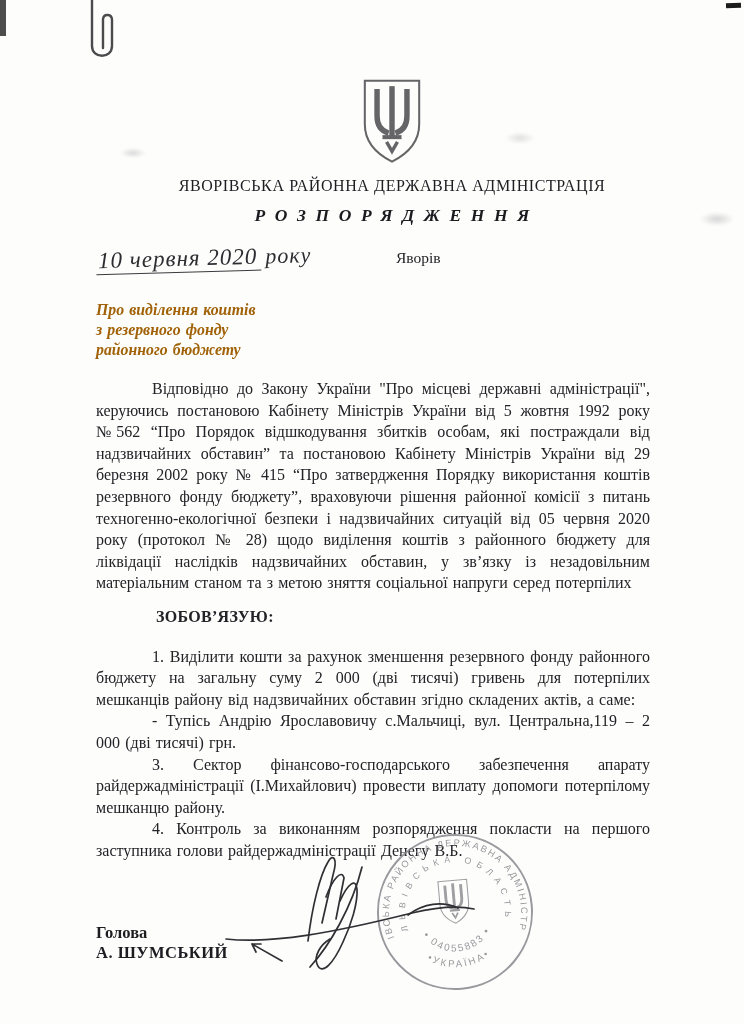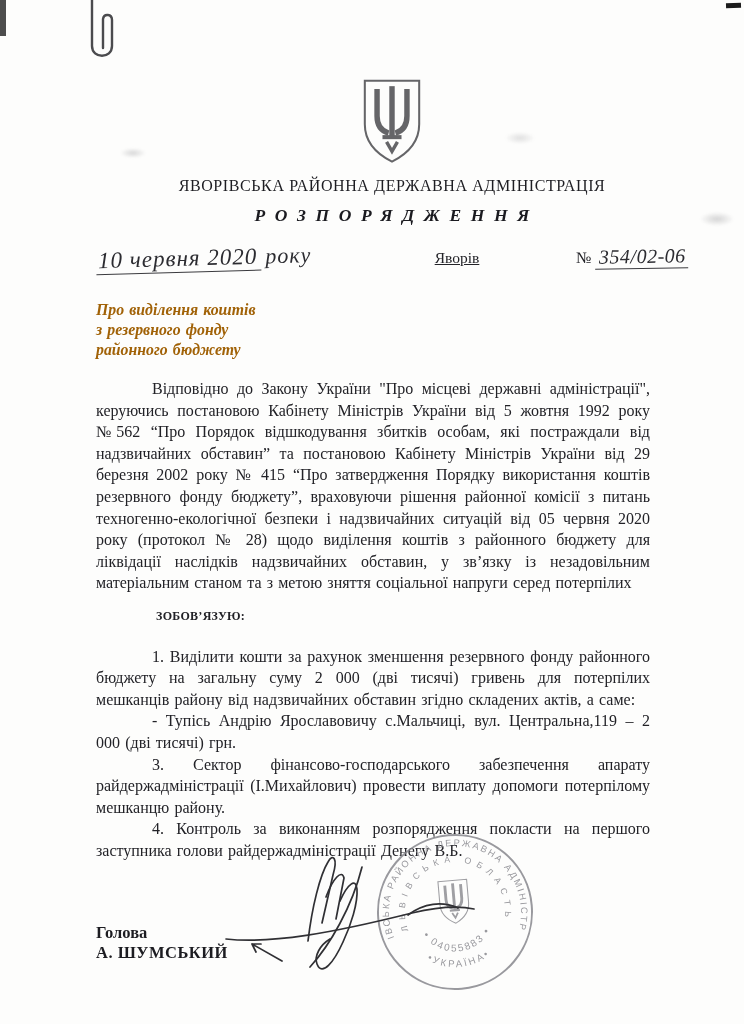--- a/index.html
+++ b/index.html
@@ -13,30 +13,30 @@
   .headwrap{margin:0 56px 0 96px;text-align:center;}
   .emblem{margin-top:78px;display:flex;justify-content:center;}
   .emblem svg{color:#59595c;opacity:.92;}
   .org-name{margin-top:12px;font-size:16px;letter-spacing:.6px;color:#1d1d22;}
   .doc-type{margin-top:10px;font-size:17.5px;font-weight:bold;letter-spacing:.55em;color:#1b1b20;margin-right:-0.55em;font-style:italic;}
   .meta-row{display:flex;align-items:flex-end;margin-top:10px;height:34px;}
   .hw{font-style:italic;color:#2c2c31;font-family:"Liberation Serif",serif;}
   .date-cell{flex:0 0 300px;text-align:left;transform:rotate(-1.6deg);white-space:nowrap;}
   .date-main{font-size:23px;border-bottom:1.5px solid #3a3a3e;padding:0 4px 1px 2px;letter-spacing:1px;}
   .date-rest{font-size:22px;letter-spacing:1px;}
-  .place-cell{flex:1;text-align:center;font-size:15.5px;padding-bottom:3px;text-decoration:underline;}
+  .place-cell{flex:1;text-align:left;font-size:15.5px;padding-bottom:3px;}
   .num-cell{flex:0 0 170px;text-align:right;white-space:nowrap;padding-bottom:1px;}
   .num-label{font-size:16px;}
   .num-value{font-size:20px;border-bottom:1.4px solid #3a3a3e;padding:0 2px 0 4px;letter-spacing:.5px;transform:rotate(-1deg);display:inline-block;}
   
   .bodywrap{margin:0 94px 0 96px;font-size:16px;line-height:21.6px;word-spacing:1.2px;color:#222227;}
   .subject{margin-top:30px;font-weight:bold;font-style:italic;font-size:15.8px;line-height:20px;color:#a16207;}
   .para{margin:0;text-align:justify;text-indent:56px;}
   .intro{margin-top:18px;}
-  .obligate{margin:12px 0 18px 0;font-weight:bold;text-indent:60px;font-size:12px;letter-spacing:.3px;}
+  .obligate{margin:12px 0 18px 0;font-weight:bold;text-indent:60px;font-size:16px;letter-spacing:.3px;}
   .item{margin:0;}
   
   .sign-row{display:flex;justify-content:space-between;margin:62px 94px 0 96px;font-weight:bold;font-size:16.5px;color:#1c1c21;flex-direction:column;}
   .sig-name{letter-spacing:.5px;}
   
   .paperclip{position:absolute;left:80px;top:-4px;}
   .seal{position:absolute;left:370px;top:827px;transform:rotate(-5deg);opacity:.82;}
   .seal text{font-family:"Liberation Sans",sans-serif;fill:#84848a;}
   .signature{position:absolute;left:212px;top:845px;}
   .corner-dash{position:absolute;left:726px;top:3px;width:15px;height:5px;background:#1c1c1c;transform:rotate(-2deg);}
@@ -80,24 +80,20 @@
         </svg>
     </div>
     <div class="org-name">ЯВОРІВСЬКА РАЙОННА ДЕРЖАВНА АДМІНІСТРАЦІЯ</div>
     <div class="doc-type">РОЗПОРЯДЖЕННЯ</div>
     <div class="meta-row">
       <div class="date-cell">
         <span class="hw date-main">10 червня 2020</span>
         <span class="hw date-rest">року</span>
       </div>
       <div class="place-cell">Яворів</div>
-      <div class="num-cell">
-        <span class="num-label">№</span>
-        <span class="hw num-value">354/02-06</span>
-      </div>
     </div>
   </div>
 
   <div class="bodywrap">
     <div class="subject">
       <div>Про виділення коштів</div>
       <div>з резервного фонду</div>
       <div>районного бюджету</div>
     </div>
     <p class="para intro">Відповідно до Закону України "Про місцеві державні адміністрації", керуючись постановою Кабінету Міністрів України від 5 жовтня 1992 року №562 “Про Порядок відшкодування збитків особам, які постраждали від надзвичайних обставин” та постановою Кабінету Міністрів України від 29 березня 2002 року № 415 “Про затвердження Порядку використання коштів резервного фонду бюджету”, враховуючи рішення районної комісії з питань техногенно-екологічної безпеки і надзвичайних ситуацій від 05 червня 2020 року (протокол № 28) щодо виділення коштів з районного бюджету для ліквідації наслідків надзвичайних обставин, у зв’язку із незадовільним матеріальним станом та з метою зняття соціальної напруги серед потерпілих</p>

